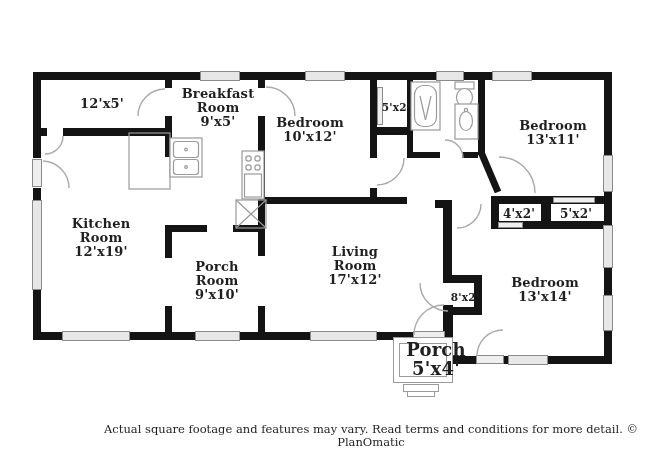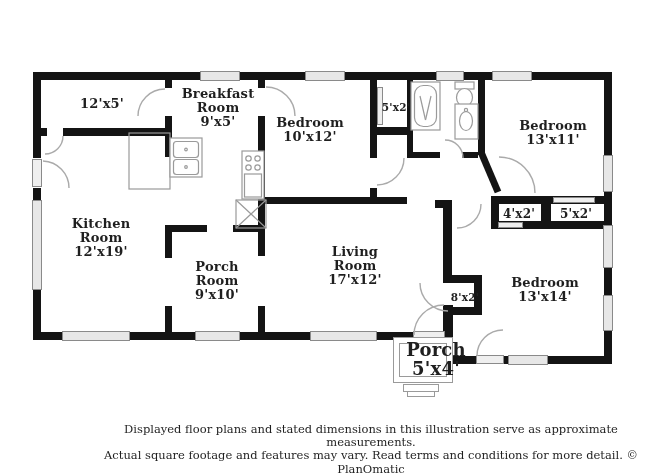--- a/index.html
+++ b/index.html
@@ -179,17 +179,16 @@
   <div class="rl" style="left:545px;top:290px;">
     <span class="ln">Bedroom</span>
     <span class="dm">13'x14'</span>
   </div>
   <div class="rl" style="left:436px;top:359px;font-size:18px;">
     <span class="ln">Porch</span>
     <span class="dm">5'x4'</span>
   </div>
 
   <div id="disclaimer">
-    <div>Displayed floor plans and stated dimensions in this illustration serve as approximate measurements.</div>
     <div>Actual square footage and features may vary. Read terms and conditions for more detail. © PlanOmatic</div>
   </div>
 
 </div>
 
 </body></html>

